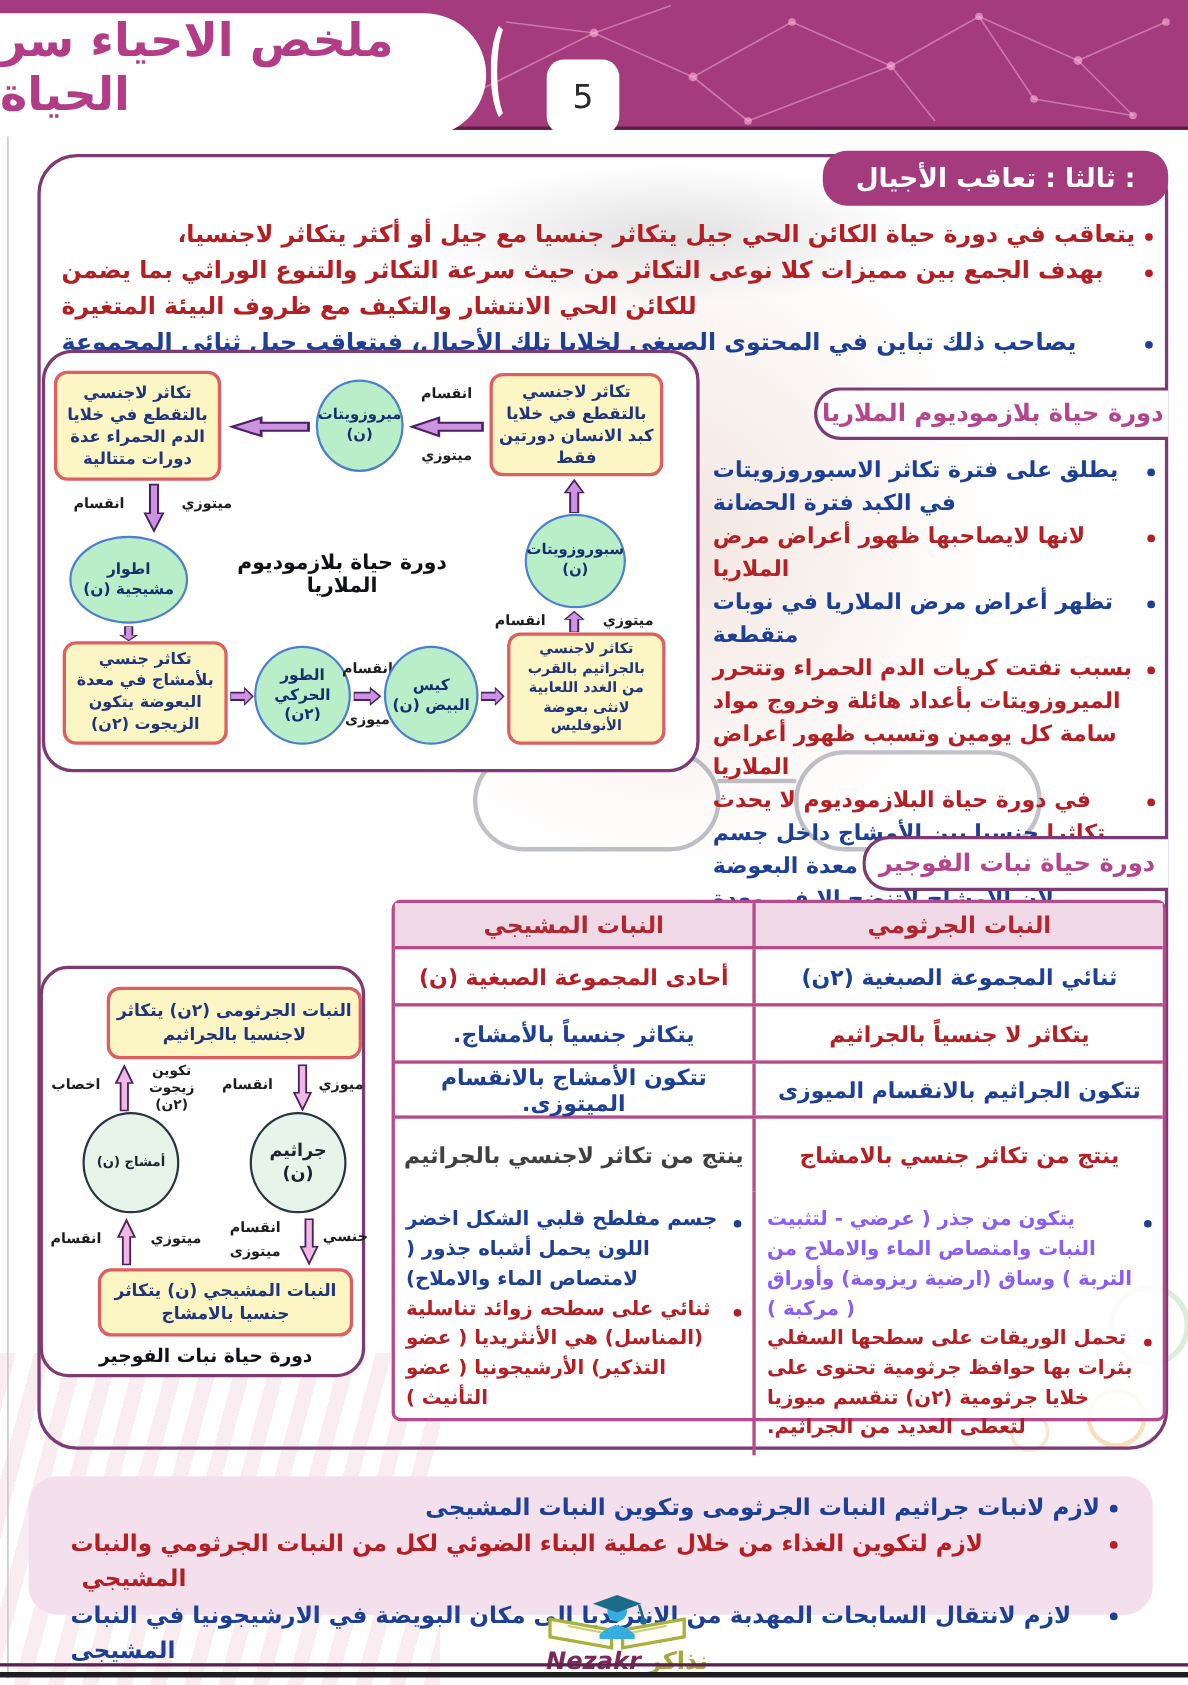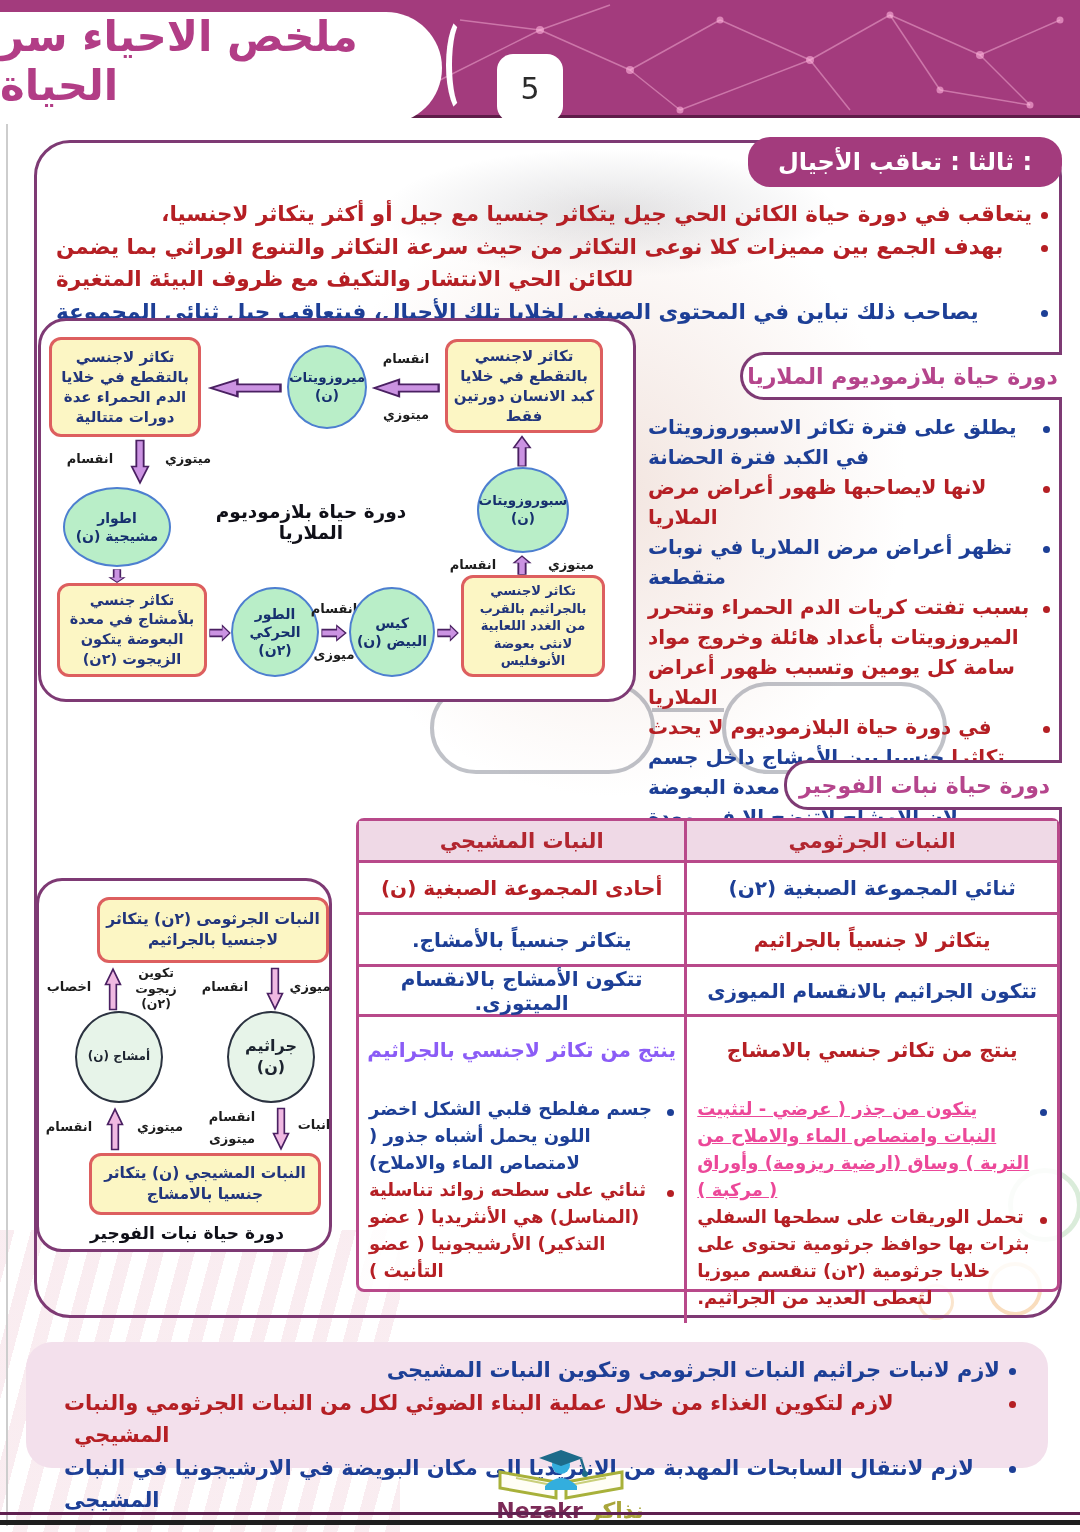--- a/index.html
+++ b/index.html
@@ -60,21 +60,21 @@
   .cell.l{width:46.6%}
   .cell.top{align-items:flex-start;padding:12px 10px}
   .cell .blist{font-size:18px;line-height:1.5}
   .thead .cell{font-size:21px;color:#b22630}
 
   
   .water-box{left:26px;top:1342px;width:1022px;height:126px;background:#f3e0ec;border-radius:26px;z-index:1}
 
   
   .brand{left:440px;top:1498px;width:260px;text-align:center;z-index:3;direction:ltr}
-  .brand .en{font-size:22px;font-weight:800;color:#7c2a57}
+  .brand .en{font-size:22px;font-weight:800;font-style:italic;color:#7c2a57}
   .brand .ar{font-size:22px;font-weight:800;color:#a9a63b;margin-left:6px}
   .hline{left:0;width:1080px;z-index:3}
 </style>
 </head>
 <body>
 
 <svg width="0" height="0" style="position:absolute">
   <defs>
     <symbol id="arrR" viewBox="0 0 60 24" preserveAspectRatio="none">
       <polygon points="2,8 36,8 36,3 57,12 36,21 36,16 2,16" fill="currentColor" stroke="#4a2062" stroke-width="2"></polygon>
@@ -280,29 +280,29 @@
         <div class="trow" style="height: 52px;">
           <div class="cell r" style="color: rgb(181, 31, 36);">يتكاثر لا جنسياً بالجراثيم</div>
           <div class="cell l" style="color: rgb(29, 63, 150);">يتكاثر جنسياً بالأمشاج.</div>
         </div>
         <div class="trow" style="height: 50px;">
           <div class="cell r" style="color: rgb(29, 63, 150);">تتكون الجراثيم بالانقسام الميوزى</div>
           <div class="cell l" style="color: rgb(29, 63, 150);">تتكون الأمشاج بالانقسام الميتوزى.</div>
         </div>
         <div class="trow" style="height: 66px;">
           <div class="cell r" style="color: rgb(181, 31, 36);">ينتج من تكاثر جنسي بالامشاج</div>
-          <div class="cell l" style="color: #8b5cf6;">ينتج من تكاثر لاجنسي بالجراثيم</div>
+          <div class="cell l" style="color: #404040;">ينتج من تكاثر لاجنسي بالجراثيم</div>
         </div>
       </div>
     <div class="trow detail">
       <div class="cell r top">
         <div class="blist" style="width:100%">
             <div class="bi">
               <span class="dot" style="background: rgb(29, 63, 150);"></span>
-              <span class="txt"><span style="color: #ec4899; text-decoration: underline;">يتكون من جذر ( عرضي - لتثبيت النبات وامتصاص الماء والاملاح من التربة ) وساق (ارضية ريزومة) وأوراق ( مركبة )</span></span>
+              <span class="txt"><span style="color: #8b5cf6;">يتكون من جذر ( عرضي - لتثبيت النبات وامتصاص الماء والاملاح من التربة ) وساق (ارضية ريزومة) وأوراق ( مركبة )</span></span>
             </div>
             <div class="bi">
               <span class="dot" style="background: rgb(181, 31, 36);"></span>
               <span class="txt"><span style="color: rgb(181, 31, 36);">تحمل الوريقات على سطحها السفلي بثرات بها حوافظ جرثومية تحتوى على خلايا جرثومية (٢ن) تنقسم ميوزيا لتعطى العديد من الجراثيم.</span></span>
             </div>
           </div>
       </div>
       <div class="cell l top">
         <div class="blist" style="width:100%">
             <div class="bi">
@@ -348,21 +348,21 @@
     <div class="dlbl" style="left:0px;top:238px;width:60px">انقسام</div>
     <div class="dlbl" style="left:90px;top:238px;width:62px">ميتوزي</div>
 
     <div class="arr pink" style="left:232px;top:226px;width:20px;height:44px">
         <svg>
           <use href="#arrD"></use>
         </svg>
       </div>
     <div class="dlbl" style="left:160px;top:228px;width:66px">انقسام</div>
     <div class="dlbl" style="left:160px;top:250px;width:66px">ميتوزى</div>
-    <div class="dlbl" style="left:254px;top:236px;width:42px">انبات</div>
+    <div class="dlbl" style="left:254px;top:236px;width:42px">جنسي</div>
 
     <div class="ybox" style="left:50px;top:272px;width:232px;height:62px;font-size:15.5px">النبات المشيجي (ن) يتكاثر جنسيا بالامشاج</div>
     <div class="dcap" style="left:20px;top:342px;width:256px;font-size:17px">دورة حياة نبات الفوجير</div>
   </div>
 
   <div class="abs water-box"></div>
   <div class="abs blist" style="left:64px;top:1354px;width:952px;font-size:21px;line-height:1.55;z-index:2">
       <div class="bi">
         <span class="dot" style="background: rgb(29, 63, 150);"></span>
         <span class="txt"><span style="color: rgb(29, 63, 150);">لازم لانبات جراثيم النبات الجرثومى وتكوين النبات المشيجى</span></span>

